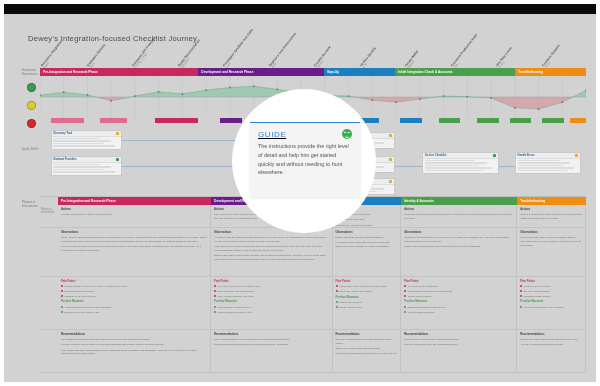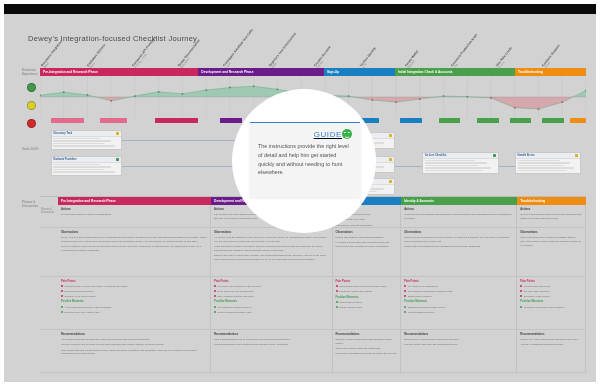--- a/index.html
+++ b/index.html
@@ -97,21 +97,21 @@
   
   .spot{
     position:absolute;left:228px;top:75px;width:144px;height:144px;
     border-radius:50%;background:#ffffff;
   }
   .guide{
     position:absolute;left:246px;top:108px;width:110px;height:74px;
     background:#f4f4f4;border-top:1.6px solid #2f7fd0;
     box-shadow:0 1px 3px rgba(0,0,0,.10);
   }
-  .guide-head{display:flex;align-items:center;justify-content:flex-end;padding:6px 8px 2px 8px;text-decoration:underline;}
+  .guide-head{display:flex;align-items:center;justify-content:space-between;padding:6px 8px 2px 8px;text-decoration:underline;}
   .guide-title{font-size:8px;color:#3e8ede;letter-spacing:.6px;font-weight:normal;}
   .smiley{width:10px;height:10px;border-radius:50%;background:#37b34a;position:relative;}
   .smiley::before{content:"";position:absolute;left:2.4px;top:3px;width:1.4px;height:1.4px;border-radius:50%;background:#fff;box-shadow:3.6px 0 0 #fff;}
   .smiley::after{content:"";position:absolute;left:2.6px;top:5.4px;width:4.8px;height:2.4px;border-bottom:1.1px solid #fff;border-radius:0 0 5px 5px;}
   .guide-body{padding:1px 8px 0 8px;font-size:5.4px;line-height:1.62;color:#555;}
 
   
   .wm{position:absolute;right:6px;bottom:4px;display:flex;align-items:center;gap:4px;}
   .wm-logo{width:17px;height:17px;position:relative;}
   .wm-logo i{position:absolute;background:#f0932b;display:block;}

